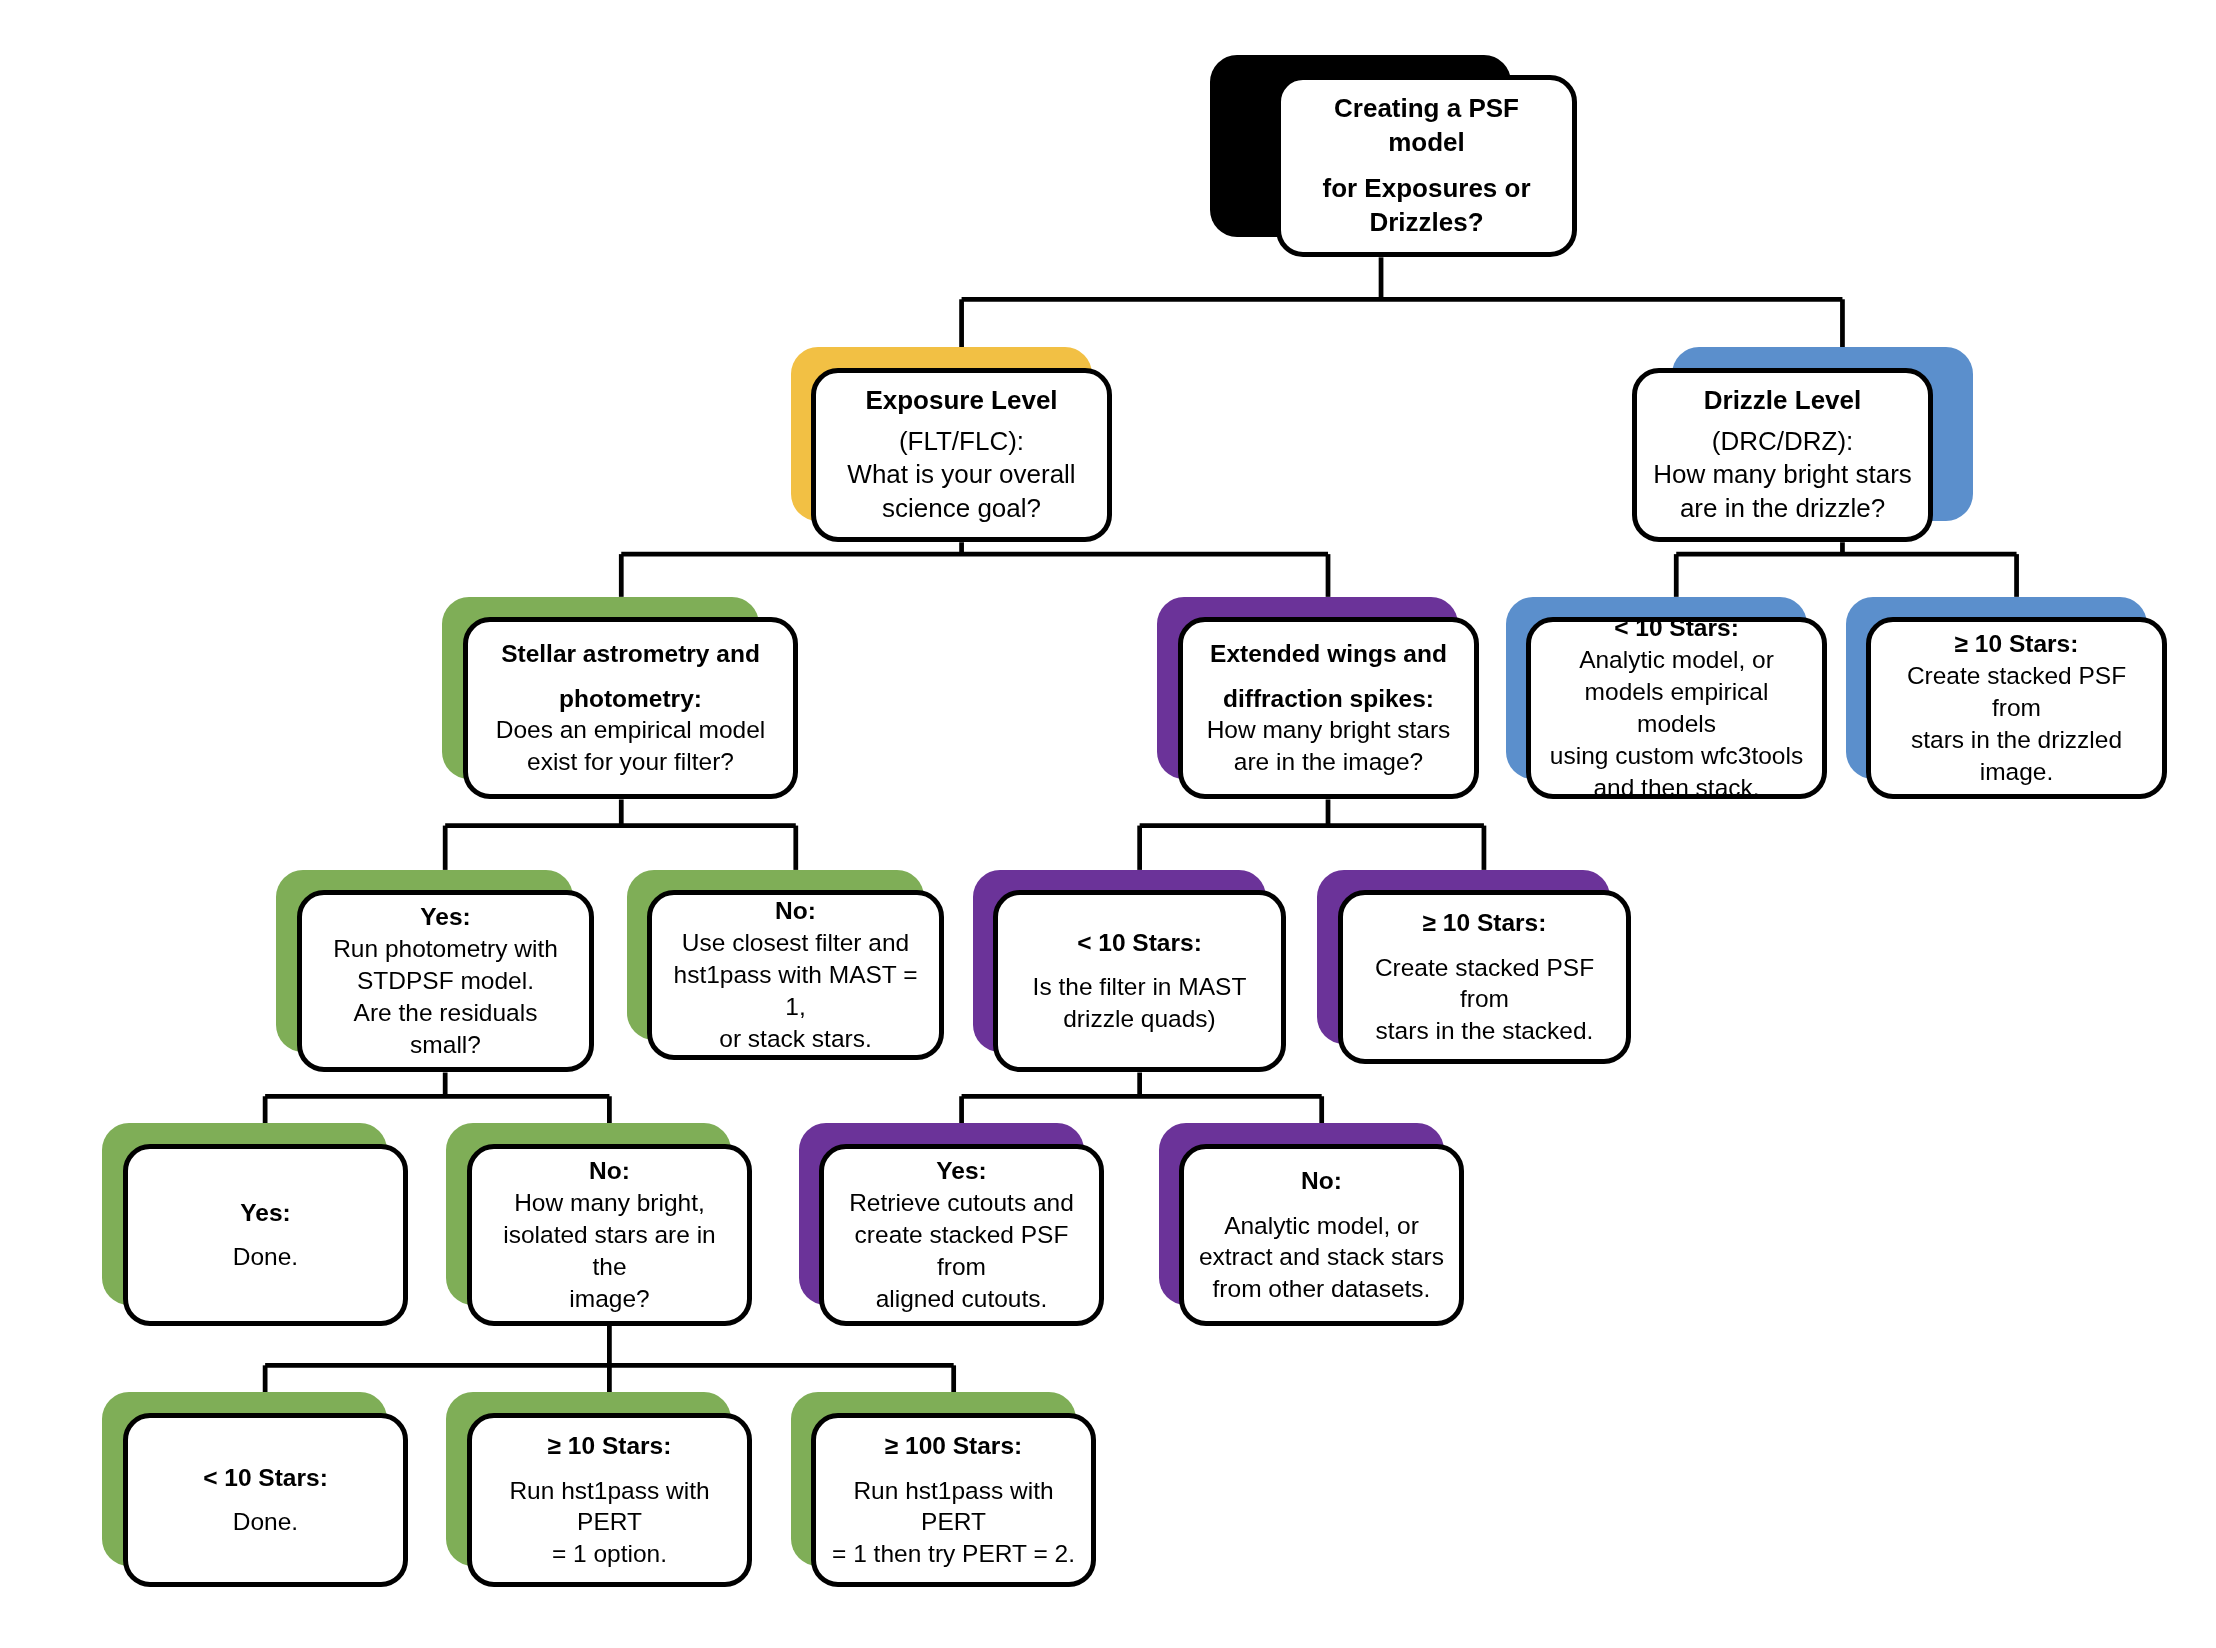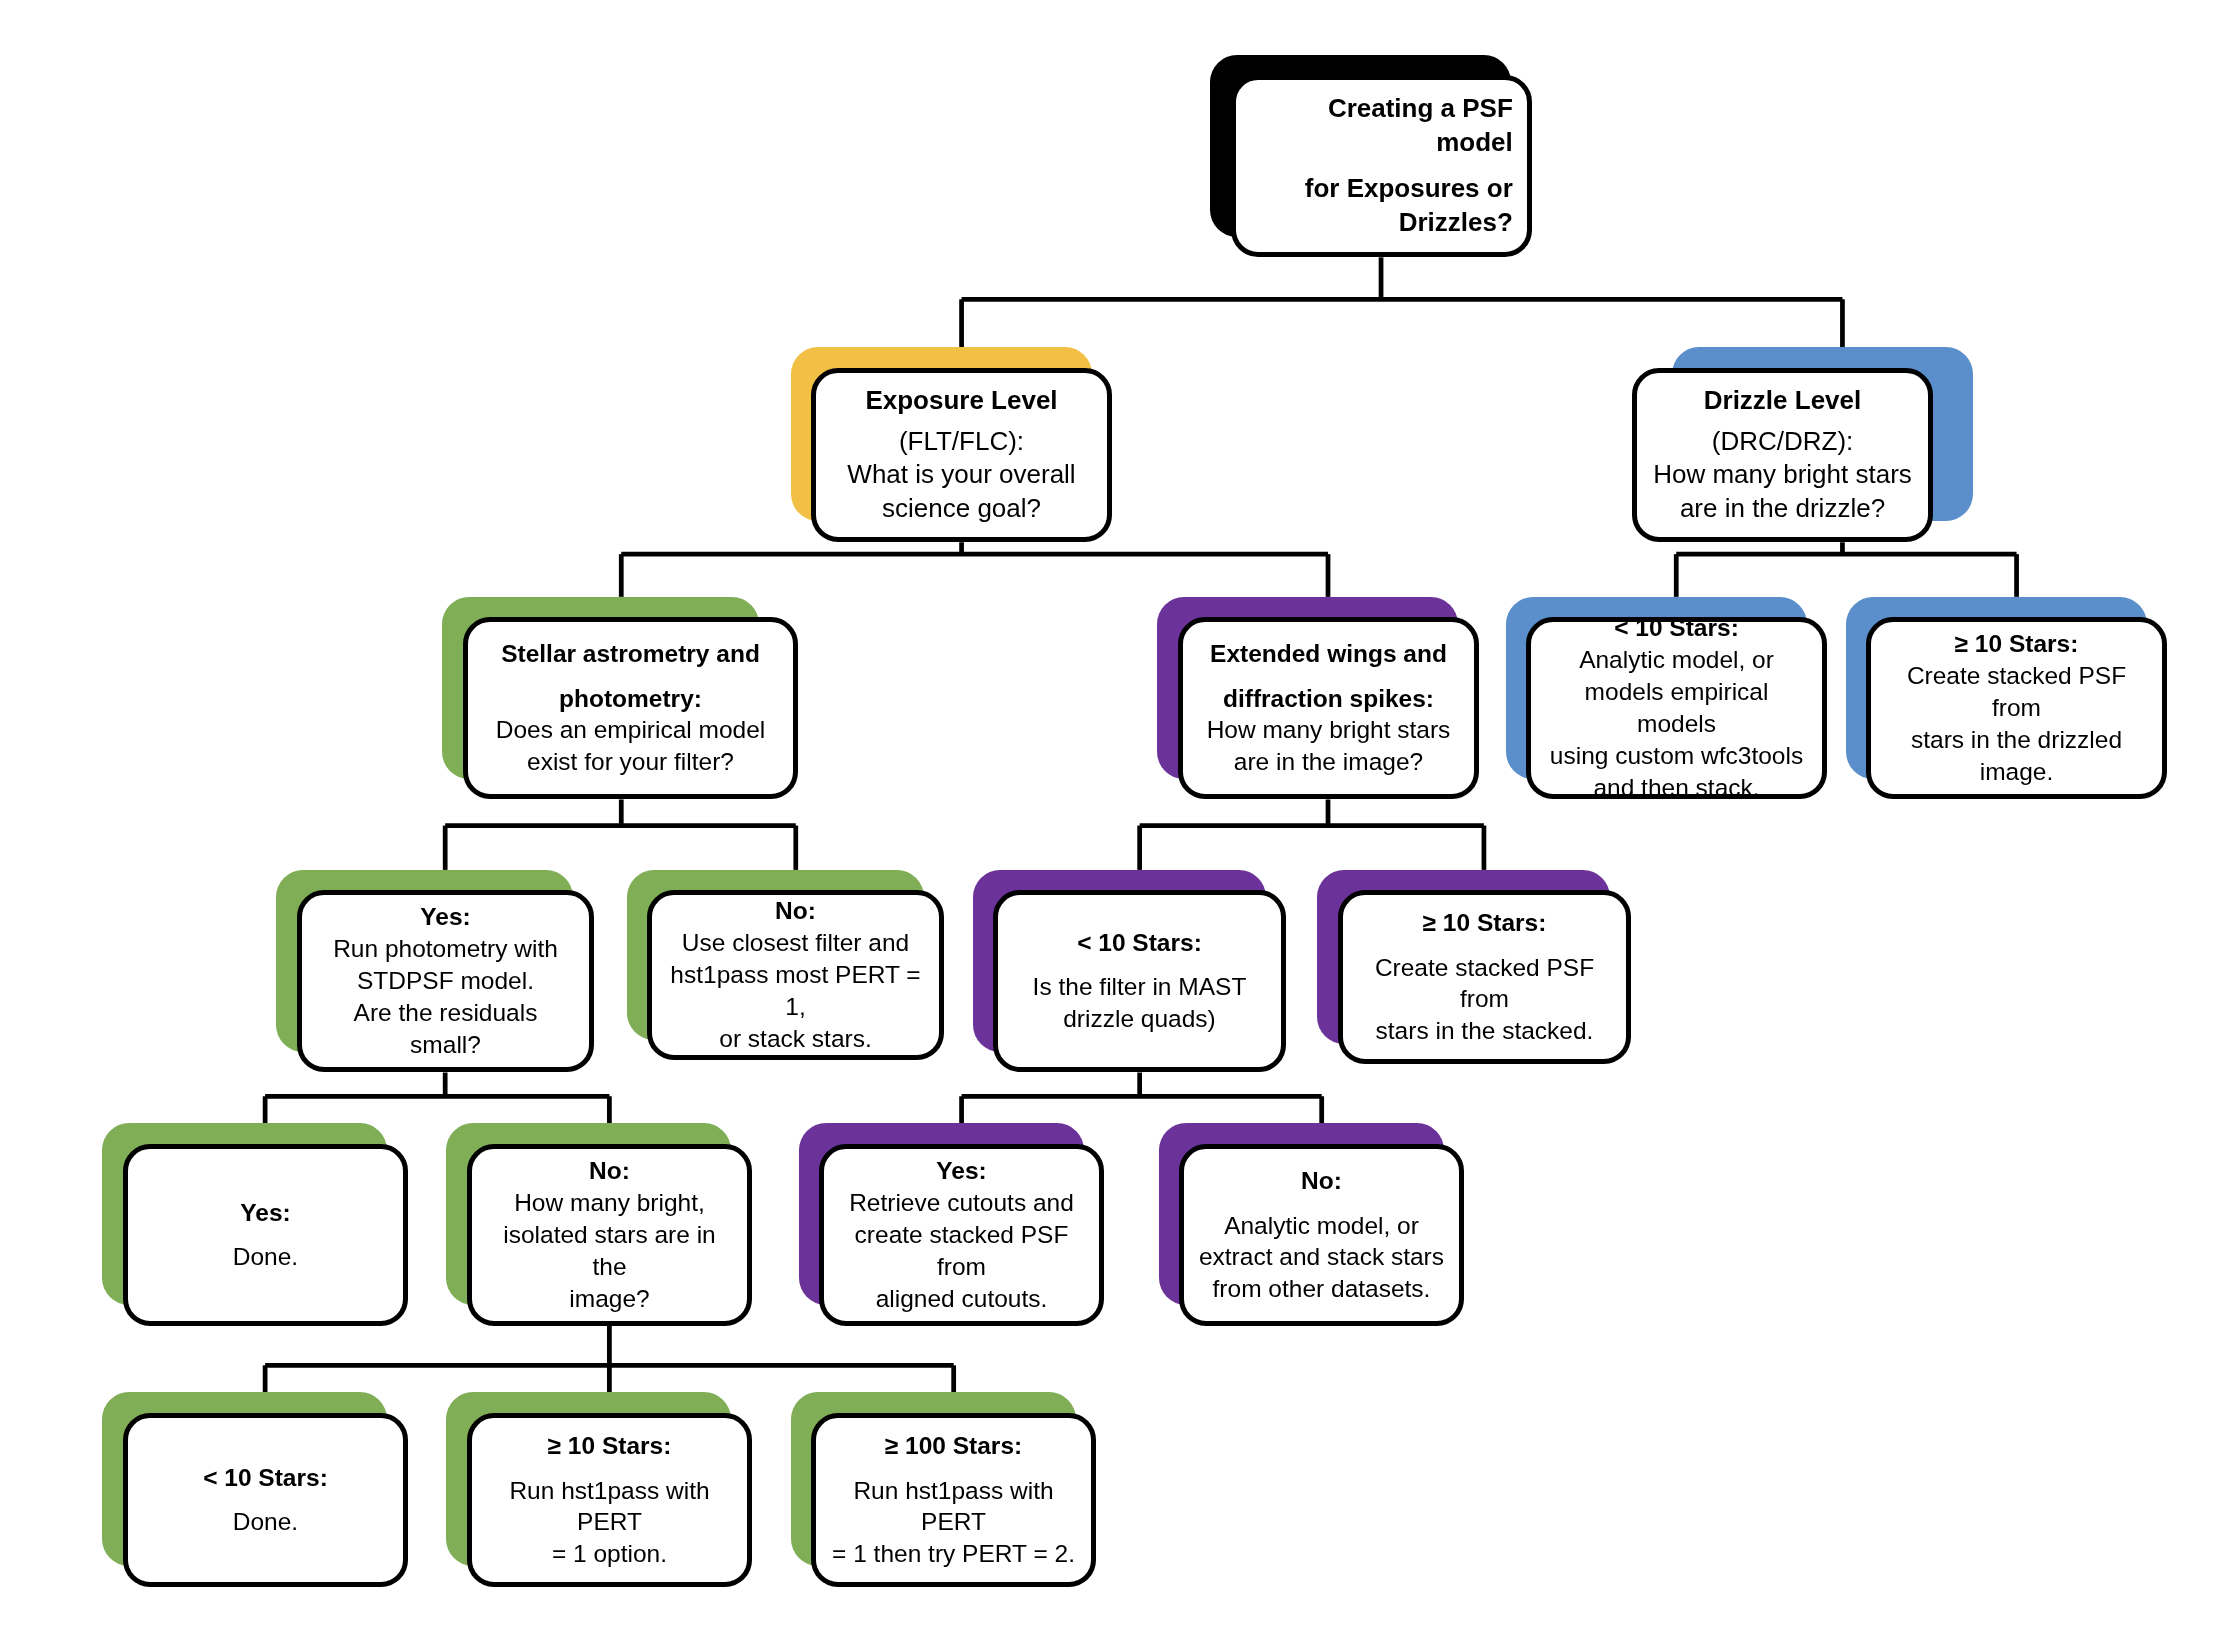--- a/index.html
+++ b/index.html
@@ -51,21 +51,21 @@
       <line x1="1215" y1="1385" x2="1215" y2="1419" stroke="#000000" stroke-width="6"></line>
       <line x1="1670" y1="1385" x2="1670" y2="1419" stroke="#000000" stroke-width="6"></line>
       <line x1="770" y1="1675" x2="770" y2="1725" stroke="#000000" stroke-width="6"></line>
       <line x1="335" y1="1725" x2="1205" y2="1725" stroke="#000000" stroke-width="6"></line>
       <line x1="335" y1="1725" x2="335" y2="1759" stroke="#000000" stroke-width="6"></line>
       <line x1="770" y1="1725" x2="770" y2="1759" stroke="#000000" stroke-width="6"></line>
       <line x1="1205" y1="1725" x2="1205" y2="1759" stroke="#000000" stroke-width="6"></line>
     </svg>
 <div class="node" style="left: 0px; top: 0px;">
       <div class="shadow" style="left: 1210px; top: 55px; width: 301px; height: 182px; background: rgb(0, 0, 0);"></div>
-      <div class="card" style="left: 1231px; top: 75px; width: 301px; height: 182px; text-align: right;">
+      <div class="card" style="left: 1276px; top: 75px; width: 301px; height: 182px;">
         <span class="ln fs33 b">Creating a PSF model</span>
         <div class="gap"></div>
         <span class="ln fs33 b">for Exposures or</span>
         <span class="ln fs33 b">Drizzles?</span>
       </div>
     </div>
     <div class="node" style="left: 0px; top: 0px;">
       <div class="shadow" style="left: 791px; top: 347px; width: 301px; height: 174px; background: rgb(242, 192, 68);"></div>
       <div class="card" style="left: 811px; top: 368px; width: 301px; height: 174px;">
         <span class="ln fs33 b">Exposure Level</span>
@@ -135,21 +135,21 @@
         <span class="ln fs31">STDPSF model.</span>
         <span class="ln fs31">Are the residuals small?</span>
       </div>
     </div>
     <div class="node" style="left: 0px; top: 0px;">
       <div class="shadow" style="left: 627px; top: 870px; width: 297px; height: 170px; background: rgb(127, 174, 87);"></div>
       <div class="card" style="left: 647px; top: 890px; width: 297px; height: 170px;">
         <span class="ln fs31 b">No:</span>
         <div class="gap"></div>
         <span class="ln fs31">Use closest filter and</span>
-        <span class="ln fs31">hst1pass most PERT = 1,</span>
+        <span class="ln fs31">hst1pass with MAST = 1,</span>
         <span class="ln fs31">or stack stars.</span>
       </div>
     </div>
     <div class="node" style="left: 0px; top: 0px;">
       <div class="shadow" style="left: 973px; top: 870px; width: 293px; height: 182px; background: rgb(107, 51, 153);"></div>
       <div class="card" style="left: 993px; top: 890px; width: 293px; height: 182px;">
         <span class="ln fs31 b">&lt; 10 Stars:</span>
         <div class="gap"></div>
         <span class="ln fs31">Is the filter in MAST</span>
         <span class="ln fs31">drizzle quads)</span>

